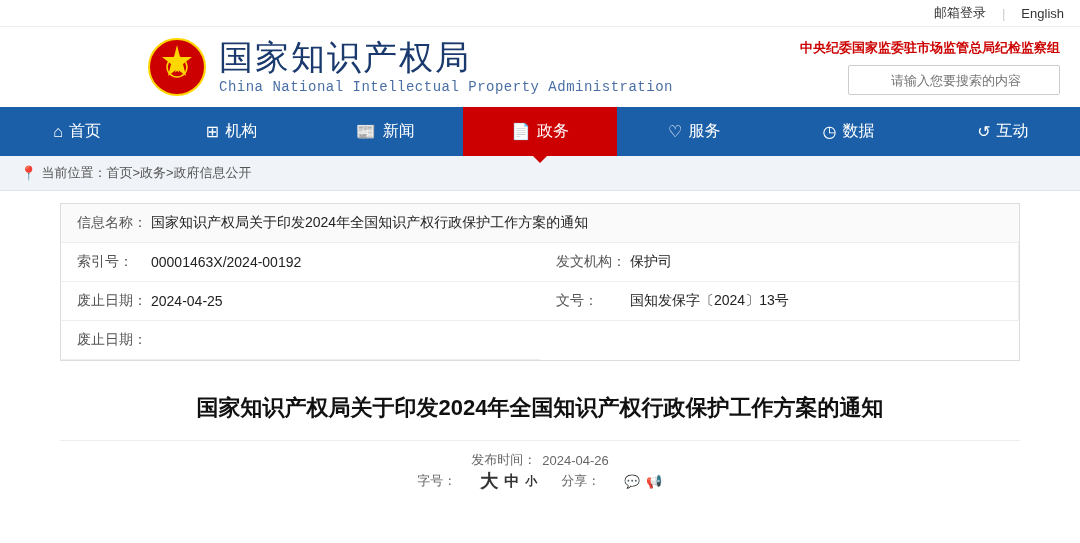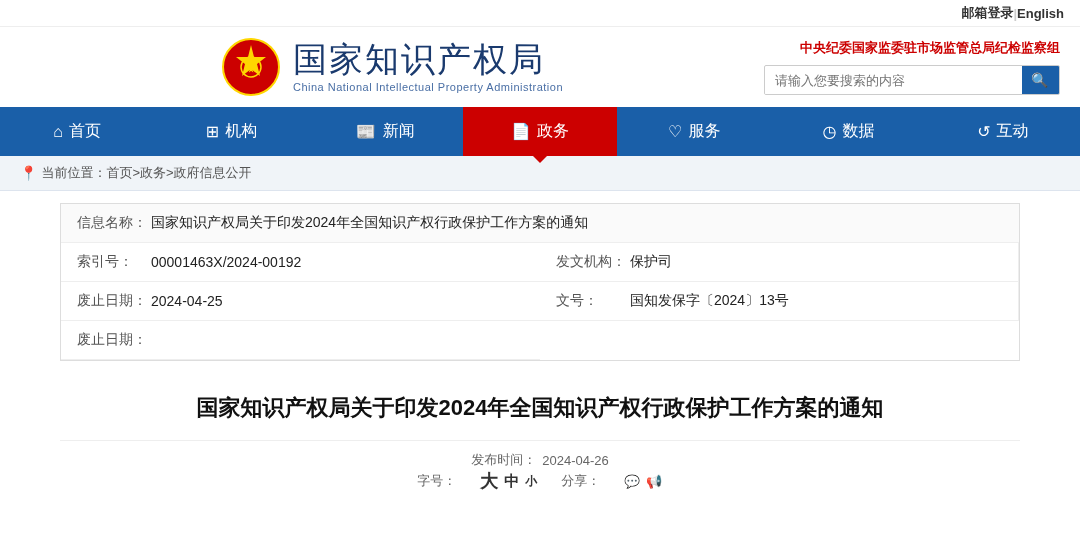--- a/index.html
+++ b/index.html
@@ -12,21 +12,21 @@
       align-items: center;
       padding: 4px 16px;
       background: #fff;
       font-size: 13px;
       color: #333;
       border-bottom: 1px solid #eee;
     }
     .top-bar-links {
       display: flex;
       align-items: center;
-      font-weight: bold;
+      gap: 16px;
     }
     .top-bar-links a {
       color: #333;
       text-decoration: none;
       font-size: 13px;
     }
     .top-bar-divider {
       color: #ccc;
     }
 
@@ -53,24 +53,25 @@
       flex-direction: column;
     }
     .logo-title-cn {
       font-size: 34px;
       font-weight: normal;
       color: #1a3a6e;
       letter-spacing: 2px;
       line-height: 1.1;
     }
     .logo-title-en {
-      font-size: 11px;
+      font-size: 14px;
       color: #4a6fa5;
       letter-spacing: 0.5px;
       margin-top: 2px;
+      font-family: Liberation Mono, monospace;
     }
 
     .header-right {
       display: flex;
       flex-direction: column;
       align-items: flex-end;
       gap: 8px;
     }
     .notice-link {
       color: #c00;
@@ -78,22 +79,23 @@
       font-weight: bold;
       text-decoration: none;
       background: transparent;
     }
     .search-box {
       display: flex;
       align-items: center;
       border: 1px solid #ccc;
       border-radius: 2px;
       overflow: hidden;
-      width: 296px;
-      background: #fff;
+      width: 212px;
+      background: #fff;
+      padding-left: 32px;
     }
     .search-input {
       border: none;
       outline: none;
       padding: 6px 10px;
       font-size: 13px;
       color: #999;
       flex: 1;
       background: #fff;
     }

